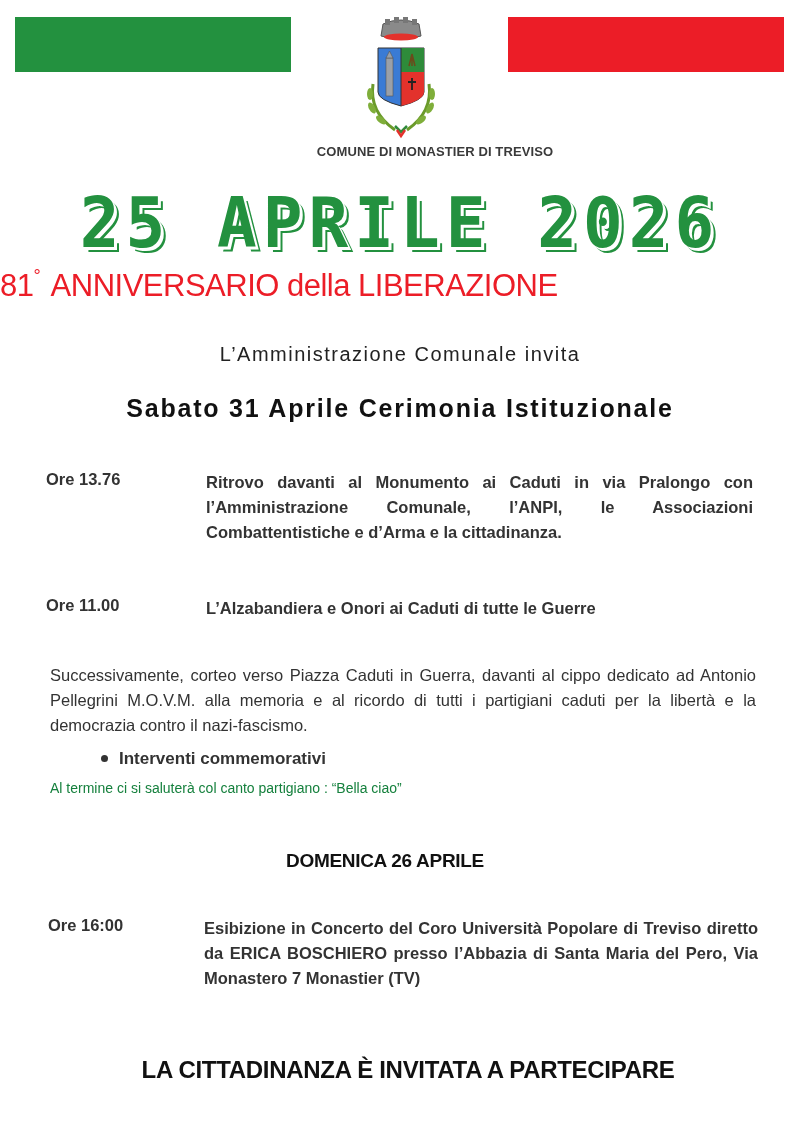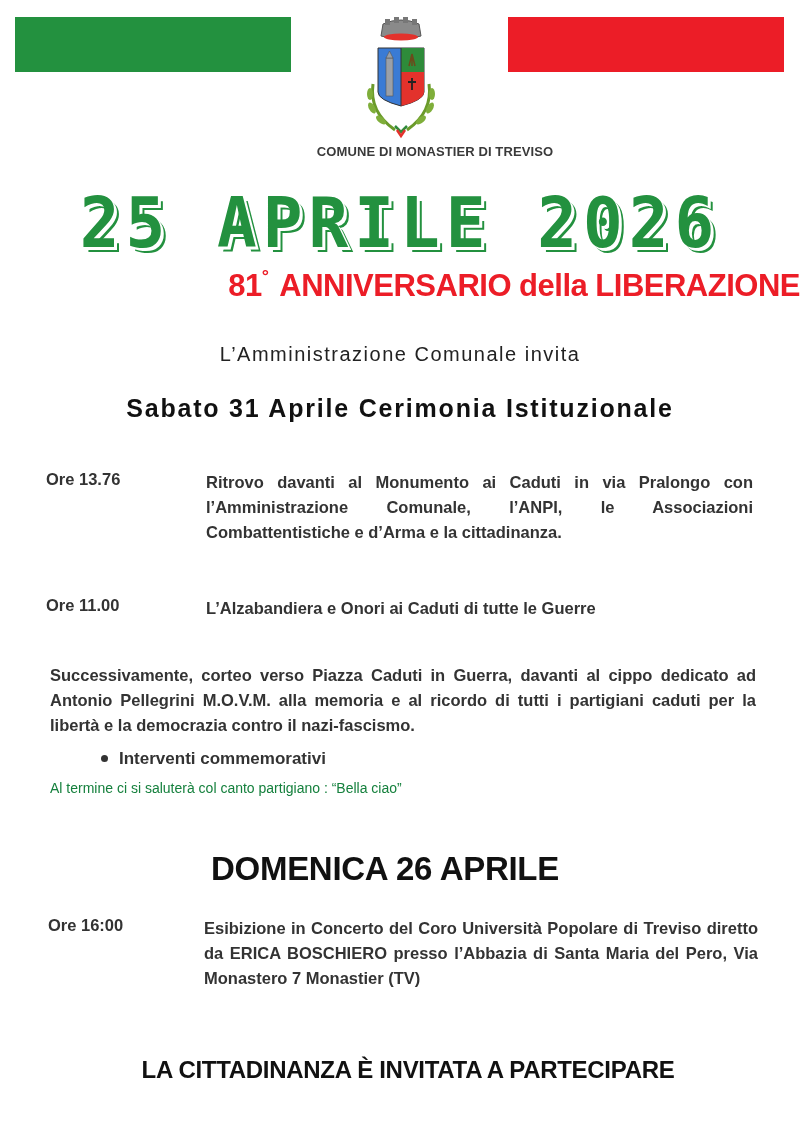--- a/index.html
+++ b/index.html
@@ -8,40 +8,40 @@
   .flag { position:absolute; top:17px; height:55px; }
   .flag.green { left:15px; width:276px; background:#23913f; }
   .flag.red { left:508px; width:276px; background:#ec1d27; }
   .crest { position:absolute; left:355px; top:14px; width:92px; height:126px; }
   .comune { position:absolute; top:144px; left:0; width:800px; text-align:center;
             font-weight:bold; font-size:13px; color:#3a3a3a; letter-spacing:0.1px;padding-left:35px; }
   .big-title { position:absolute; top:182px; left:0; width:800px; text-align:center;
                font-family:"DejaVu Sans Mono", monospace; font-weight:bold; font-size:66px;
                letter-spacing:6px; color:#23913f; line-height:84px;
                text-shadow: 3px 3px 0 #ffffff, 5px 5px 0 #23913f; transform:scaleY(1.05); }
-  .anniv { position:absolute; top:268px; left:0; width:800px; text-align:right;
-           font-weight:bold; font-size:31px; color:#ec1d27; letter-spacing:-0.5px; }
+  .anniv { position:absolute; top:268px; left:0; width:800px; text-align:left;
+           font-weight:normal; font-size:31px; color:#ec1d27; letter-spacing:-0.5px; }
   .anniv sup { font-size:18px; vertical-align:top; position:relative; top:-2px; margin-right:4px; }
   .invita { position:absolute; top:343px; left:0; width:800px; text-align:center;
             font-size:20px; letter-spacing:1.5px; color:#222; }
   .sabato { position:absolute; top:394px; left:0; width:800px; text-align:center;
             font-weight:bold; font-size:25px; letter-spacing:1.8px; color:#111; }
   .row { position:absolute; left:0; width:800px; font-size:16.5px; font-weight:bold; color:#333; }
   .row .time { position:absolute; left:46px; }
   .row .desc { position:absolute; left:206px; width:547px; text-align:justify;
                line-height:25px; text-align-last:left; }
-  .para { position:absolute; left:50px; width:706px; font-size:16.5px; font-weight:bold;
+  .para { position:absolute; left:50px; width:706px; font-size:16.5px; font-weight:normal;
           color:#333; line-height:25px; text-align:justify; }
   .para.last-left { text-align-last:left; }
   .bullet { position:absolute; left:101px; top:749px; font-size:17px; font-weight:bold; color:#333; }
   .bullet .dot { display:inline-block; width:7px; height:7px; border-radius:50%; background:#333;
                  margin-right:11px; position:relative; top:-2px; }
   .closing-song { position:absolute; left:50px; top:780px; font-size:14px; font-weight:normal; color:#15803d; }
   .domenica { position:absolute; top:850px; left:0; width:770px; text-align:center;
-              font-weight:bold; font-size:33px; color:#111; letter-spacing:-0.3px; }
+              font-weight:bold; font-size:19px; color:#111; letter-spacing:-0.3px; }
   .final { position:absolute; top:1056px; left:0; width:816px; text-align:center;
            font-weight:bold; font-size:24px; color:#111; letter-spacing:-0.3px; }
 </style>
 </head>
 <body>
 
 <div class="flag green"></div>
 <div class="flag red"></div>
 
 <svg class="crest" viewBox="0 0 92 126">

